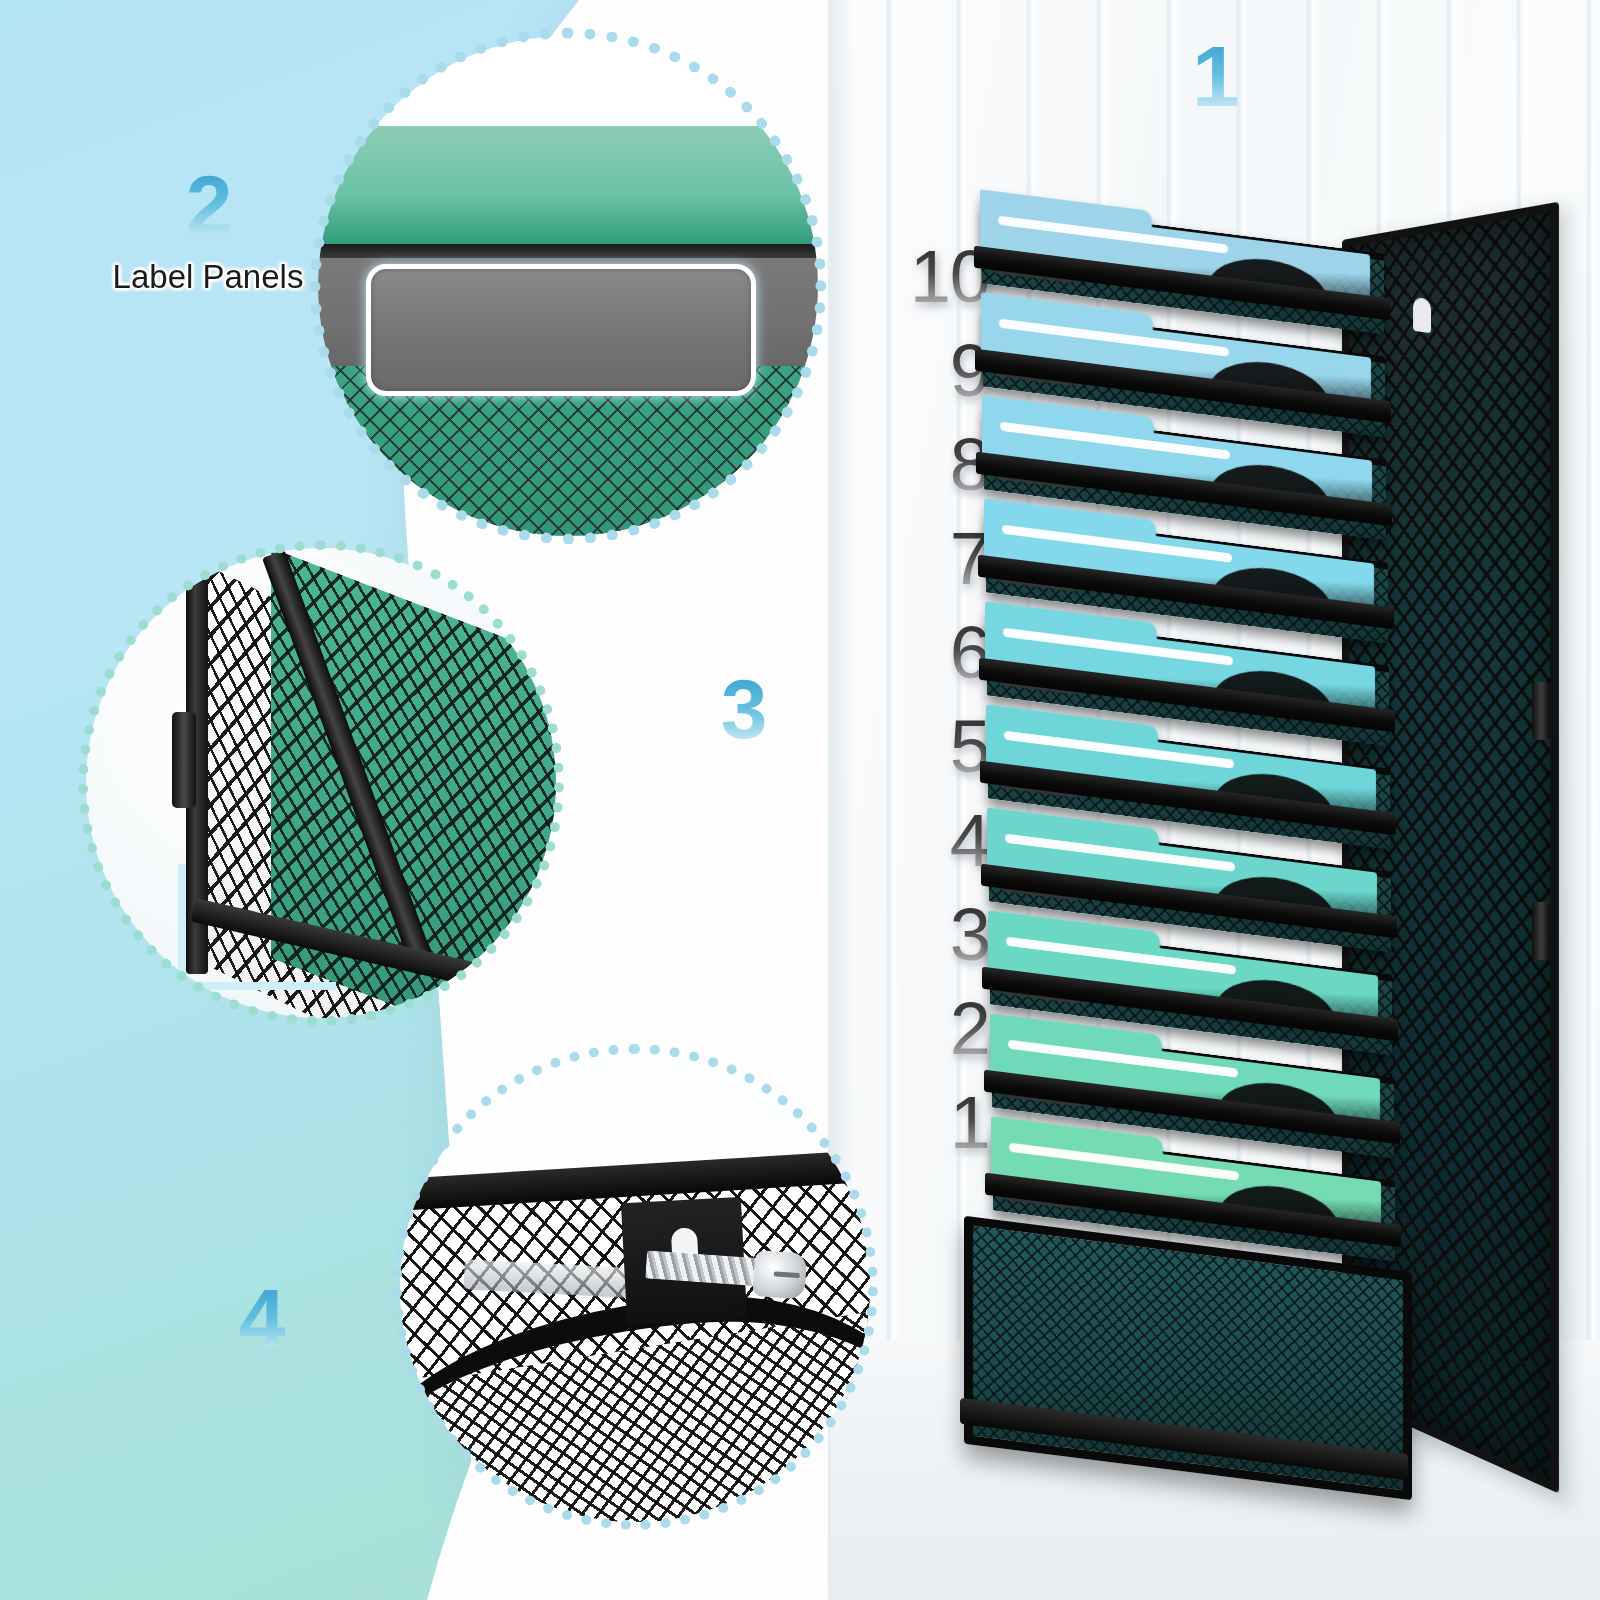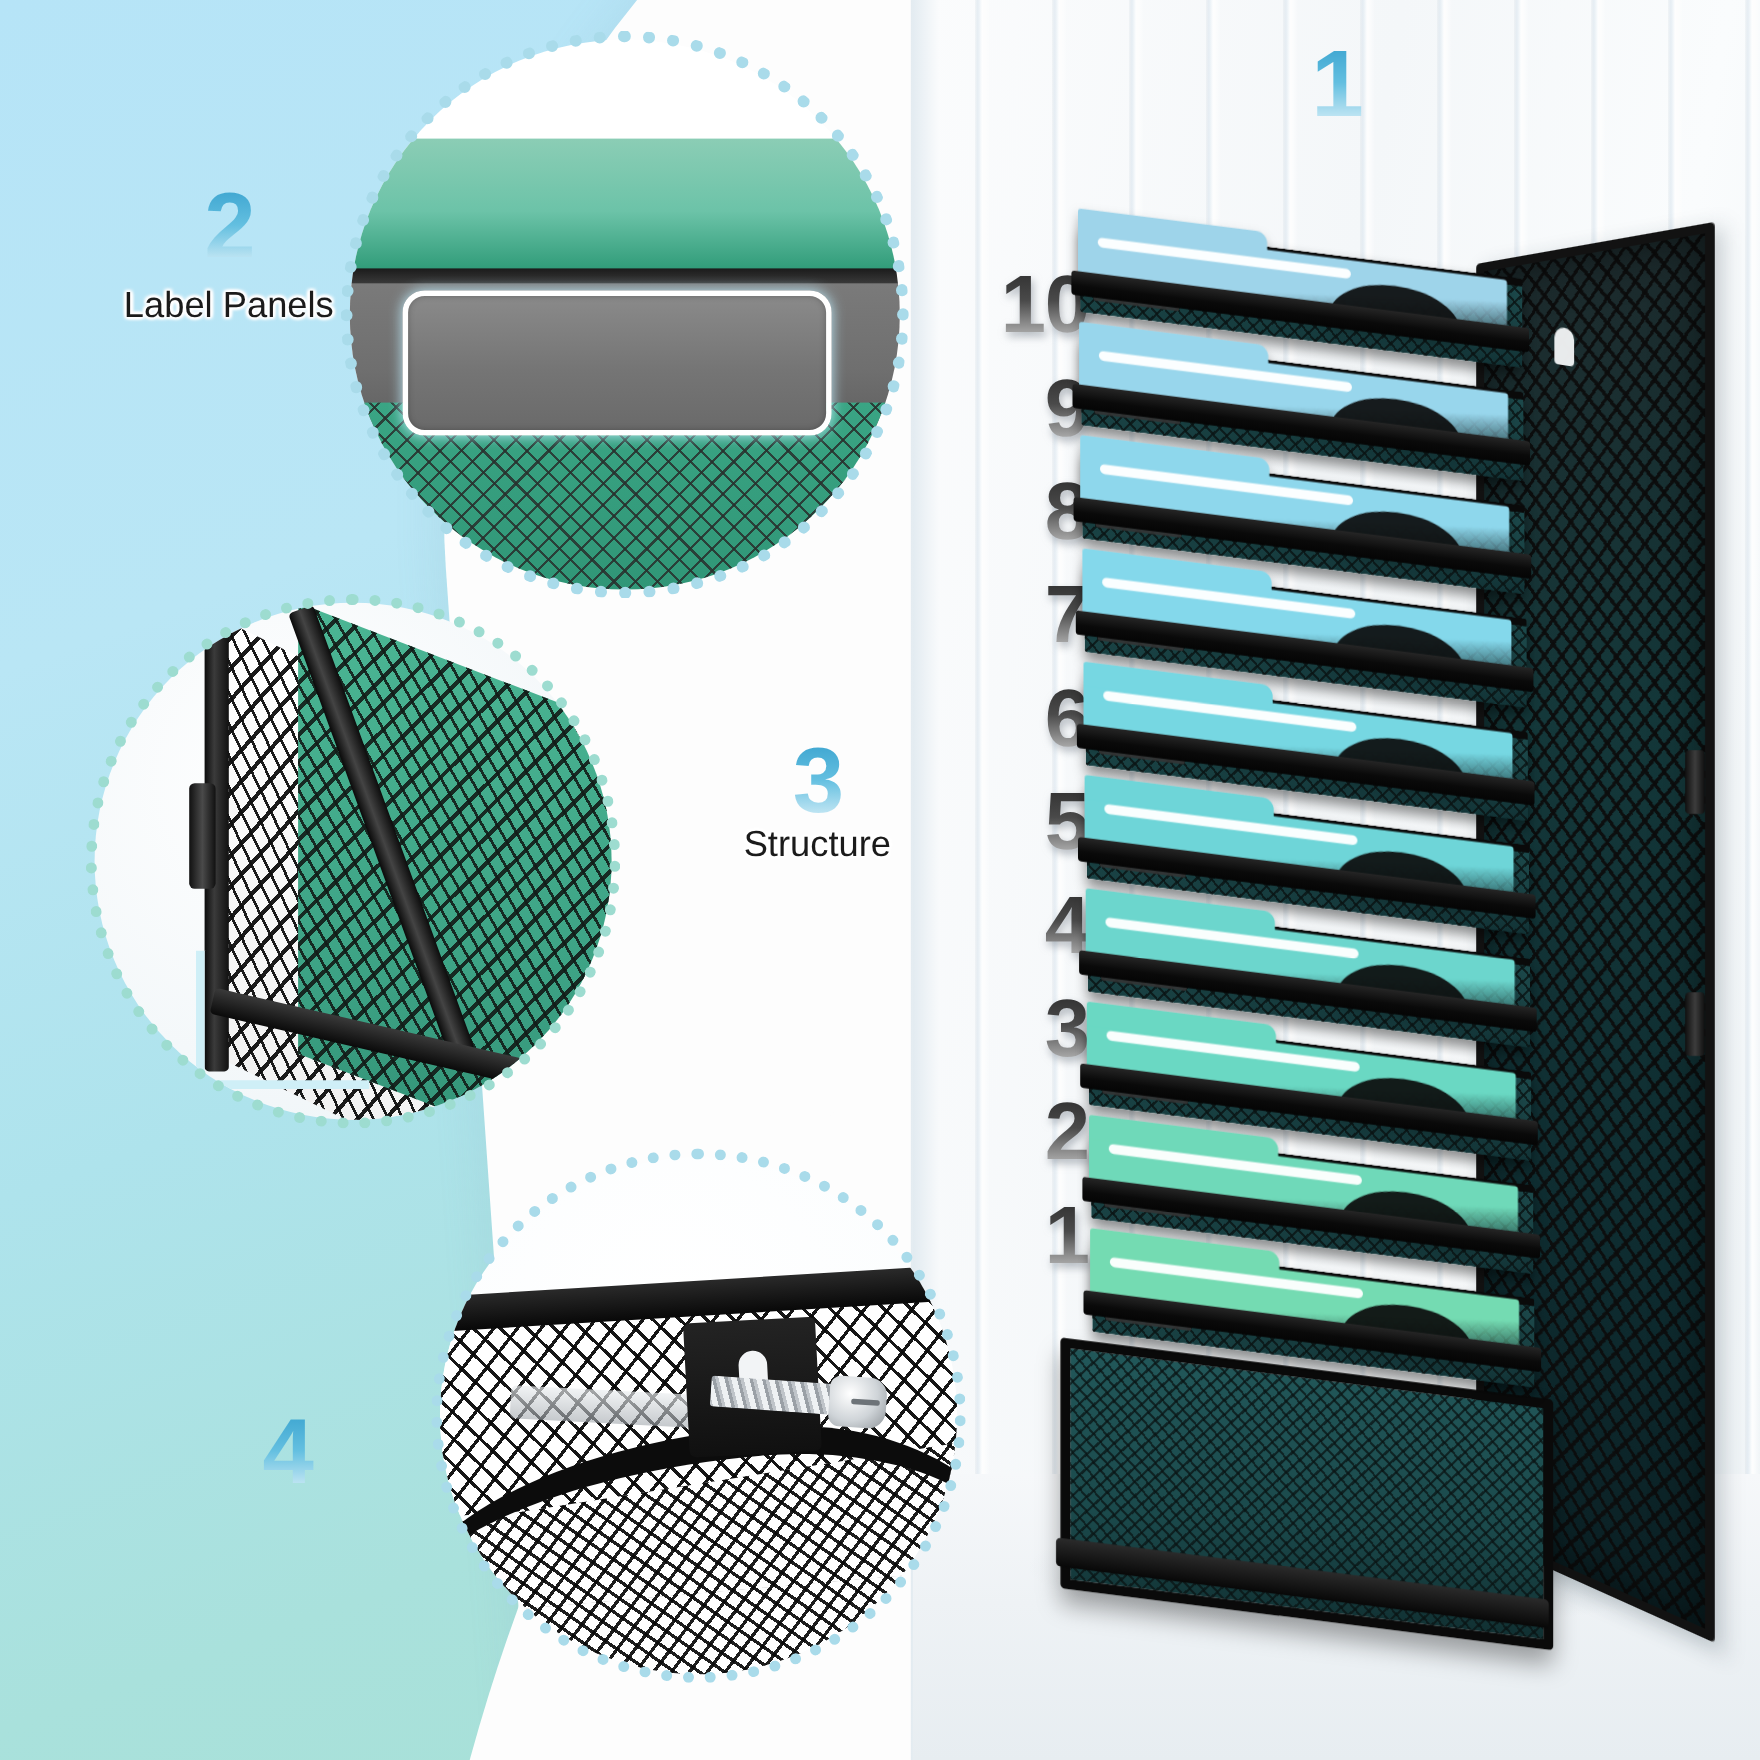--- a/index.html
+++ b/index.html
@@ -307,21 +307,21 @@
   }
   .organizer-shadow{
     position:absolute;left:930px;top:1370px;width:640px;height:110px;
     background:radial-gradient(ellipse at 50% 50%, rgba(120,140,150,.30) 0%, rgba(120,140,150,0) 70%);
   }
 
   
   #tier-numbers{position:absolute;left:880px;top:240px;width:110px;height:960px;}
   .tier-num{
     position:absolute;right:0;
-    font-size:74px;font-weight:700;line-height:1;
+    font-size:74px;font-weight:400;line-height:1;
     background:linear-gradient(180deg,#2c2c2c 0%, #4a4a4a 45%, #c9c9c9 100%);
     -webkit-background-clip:text;background-clip:text;color:transparent;
     filter:drop-shadow(2px 4px 4px rgba(120,130,140,.55));
     letter-spacing:-1px;
   }
 </style>
 </head>
 <body>
 
 <div id="stage">
@@ -510,20 +510,19 @@
     <div class="badge-num">1</div>
   </div>
 
   <div class="blk" id="blk2">
     <div class="badge-num">2</div>
     <div class="caption" style="margin-top:14px;">Label Panels</div>
   </div>
 
   <div class="blk" id="blk3">
     <div class="badge-num">3</div>
-    <div class="caption">Structure</div>
   </div>
 
   <div class="blk" id="blk4">
     <div class="badge-num">4</div>
   </div>
 
 </div>
 
 </body></html>

